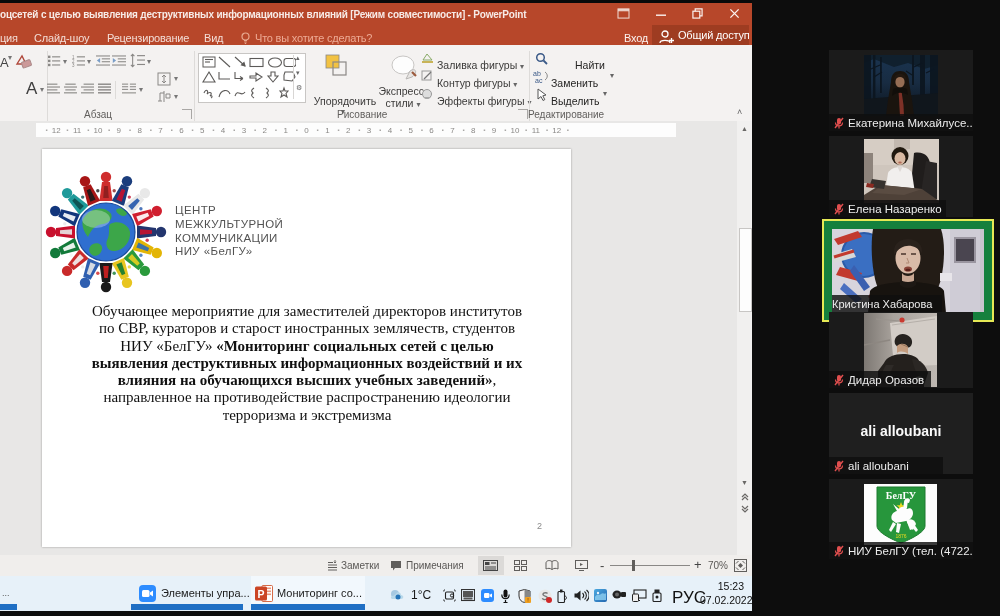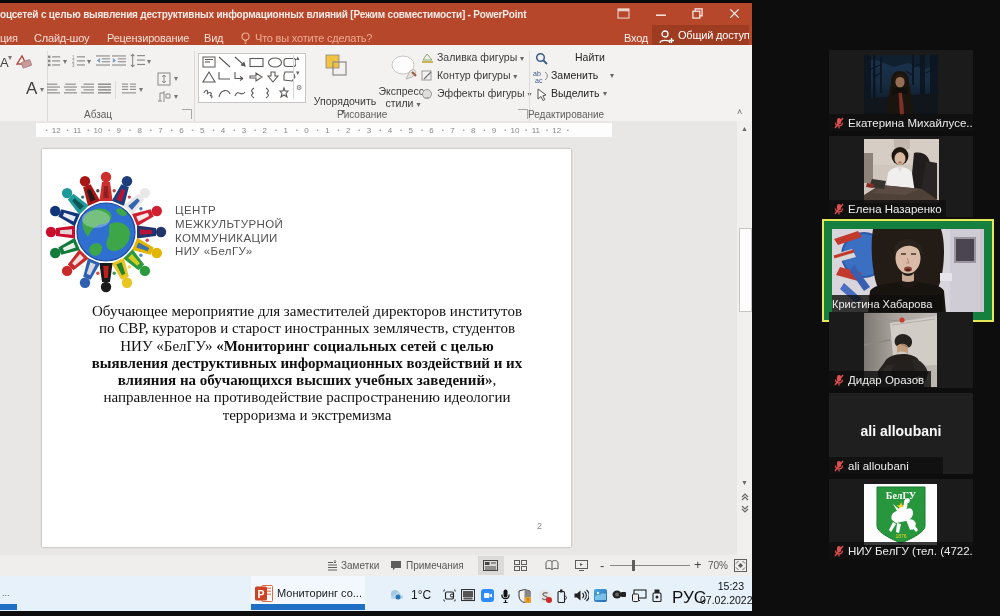--- a/index.html
+++ b/index.html
@@ -8,21 +8,21 @@
   .abs{position:absolute;} .wbtn svg{display:block;}
   
   #screen{left:0;top:3px;width:752px;height:608px;background:#e8e7e6;}
   #titlebar{left:0;top:0;width:752px;height:22px;background:#b7472a;color:#f7ebe7;font-size:11px;font-weight:bold;}
   #titletext{left:0px;top:6px;white-space:nowrap;font-size:10px;letter-spacing:-0.2px;}
   #tabrow{left:0;top:22px;width:752px;height:20px;background:#b7472a;color:#f3ddd6;font-size:12px;}
   .tab{position:absolute;top:7px;font-size:11px;letter-spacing:-0.2px;}
   #sharebtn{left:652px;top:0;width:97px;height:36px;background:#9e3c21;color:#fff;overflow:hidden;}
   #ribbon{left:0;top:42px;width:752px;height:76px;background:#f4f2f1;}
   #rulerrow{left:0;top:118px;width:737px;height:18px;background:#e8e7e6;}
-  #ruler{left:36px;top:2px;width:576px;height:14px;background:#fdfdfd;}
+  #ruler{left:36px;top:2px;width:640px;height:14px;background:#fdfdfd;}
   #workspace{left:0;top:136px;width:737px;height:416px;background:#e8e7e6;}
   #slide{left:42px;top:10px;width:529px;height:398px;background:#fff;box-shadow:0 0 2px rgba(0,0,0,.35);}
   #vscroll{left:737px;top:118px;width:15px;height:434px;background:#f1f0ef;}
   #statusbar{left:0;top:552px;width:752px;height:21px;background:#f0eeec;color:#5a5856;font-size:10px;}
   
   #taskbar{left:0;top:576px;width:752px;height:35px;background:#e7f1f9;}
   .tbtn{position:absolute;top:0;height:28px;}
   .tbtn::after{content:"";position:absolute;left:0;right:0;top:28px;height:6px;background:#1f6fc4;}
   .ttext{position:absolute;top:11px;font-size:11px;color:#1a1a1a;white-space:nowrap;}
   .tray{position:absolute;top:13px;}
@@ -30,21 +30,21 @@
   
   #panel{left:752px;top:0;width:248px;height:616px;background:#0d0d0d;}
   .tile{position:absolute;left:829px;width:144px;background:#1b1b1b;overflow:hidden;}
   .label{position:absolute;left:0;bottom:0;height:17px;background:rgba(15,15,15,.82);
          color:#ececec;font-size:11.5px;display:flex;align-items:center;white-space:nowrap;overflow:hidden;}
   .micwrap{width:13px;height:12px;margin:0 2px 0 4px;flex:0 0 auto;}
   .gi{position:absolute;}
   .vsep{position:absolute;width:1px;background:#dddbd9;}
   .glabel{position:absolute;top:64px;font-size:10px;color:#605e5c;}
   .btxt{position:absolute;font-size:10.5px;color:#3b3a39;text-align:center;}
-  .rtxt{position:absolute;font-size:10.5px;color:#3b3a39;}
+  .rtxt{position:absolute;font-size:10.5px;color:#3b3a39;margin-top:8px;}
   .dd{font-size:8px;color:#666;}
   .dlaunch{position:absolute;top:64px;width:9px;height:9px;border-left:1px solid #8a8886;border-bottom:1px solid #8a8886;transform:rotate(180deg);opacity:.7;}
   #shapebox{left:198px;top:8px;width:106px;height:48px;background:#fff;border:1px solid #c8c6c4;}
   #logo{left:1px;top:20px;width:126px;height:126px;}
   #logotext{left:133px;top:55px;font-size:11.5px;color:#525252;line-height:13.8px;letter-spacing:0.4px;}
   #slidetext{left:25px;top:154px;width:480px;text-align:center;
     font-family:"Liberation Serif",serif;font-size:15px;line-height:17.3px;color:#111;}
 </style>
 </head>
 <body>
@@ -498,20 +498,28 @@
         <rect x="0.5" y="0.5" width="12" height="12" fill="none" stroke="#605e5c"></rect>
         <path d="M2 4.5 L4.5 2 M8.5 2 L11 4.5 M2 8.5 L4.5 11 M8.5 11 L11 8.5" stroke="#605e5c" fill="none"></path>
         <path d="M6.5 4 L9 6.5 L6.5 9 L4 6.5 Z" fill="#605e5c"></path>
       </svg>
   </div>
 </div>
 <div class="abs" id="taskbar">
   <div class="tbtn" style="left:0px;width:17px;">
       <span style="position:absolute;left:2px;top:12px;color:#555;font-size:9px;">...</span>
     </div>
+  <div class="tbtn" style="left:131px;width:112px;">
+    <div style="position:absolute;left:8px;top:9px;width:17px;height:17px;border-radius:4px;background:#2d8cff;"></div>
+    <svg width="11" height="7" viewBox="0 0 11 7" style="position:absolute;left:11px;top:14px;">
+        <rect x="0" y="0" width="7.5" height="7" rx="1.5" fill="#fff"></rect>
+        <path d="M8 2.5 L11 0.5 L11 6.5 L8 4.5 Z" fill="#fff"></path>
+      </svg>
+    <span class="ttext" style="left:30px;">Элементы упра...</span>
+  </div>
   <div class="tbtn" style="left:251px;width:114px;background:#f2f8fd;">
     <svg width="18" height="17" viewBox="0 0 18 17" style="position:absolute;left:4px;top:9px;">
       <rect x="7" y="0.5" width="10.5" height="16" rx="1" fill="#fff" stroke="#d05a34" stroke-width="0.9"></rect>
       <rect x="9" y="2.5" width="7" height="1.6" fill="#e8957c"></rect>
         <rect x="9" y="5.5" width="7" height="1.6" fill="#e8957c"></rect>
         <rect x="9" y="8.5" width="7" height="1.6" fill="#e8957c"></rect>
       <rect x="0" y="1.5" width="12" height="14" rx="1.5" fill="#cb4525"></rect>
       <text x="6" y="12.5" font-size="10.5" font-weight="bold" fill="#fff" text-anchor="middle" font-family="Liberation Sans">P</text>
     </svg>
     <span class="ttext" style="left:26px;">Мониторинг со...</span>

